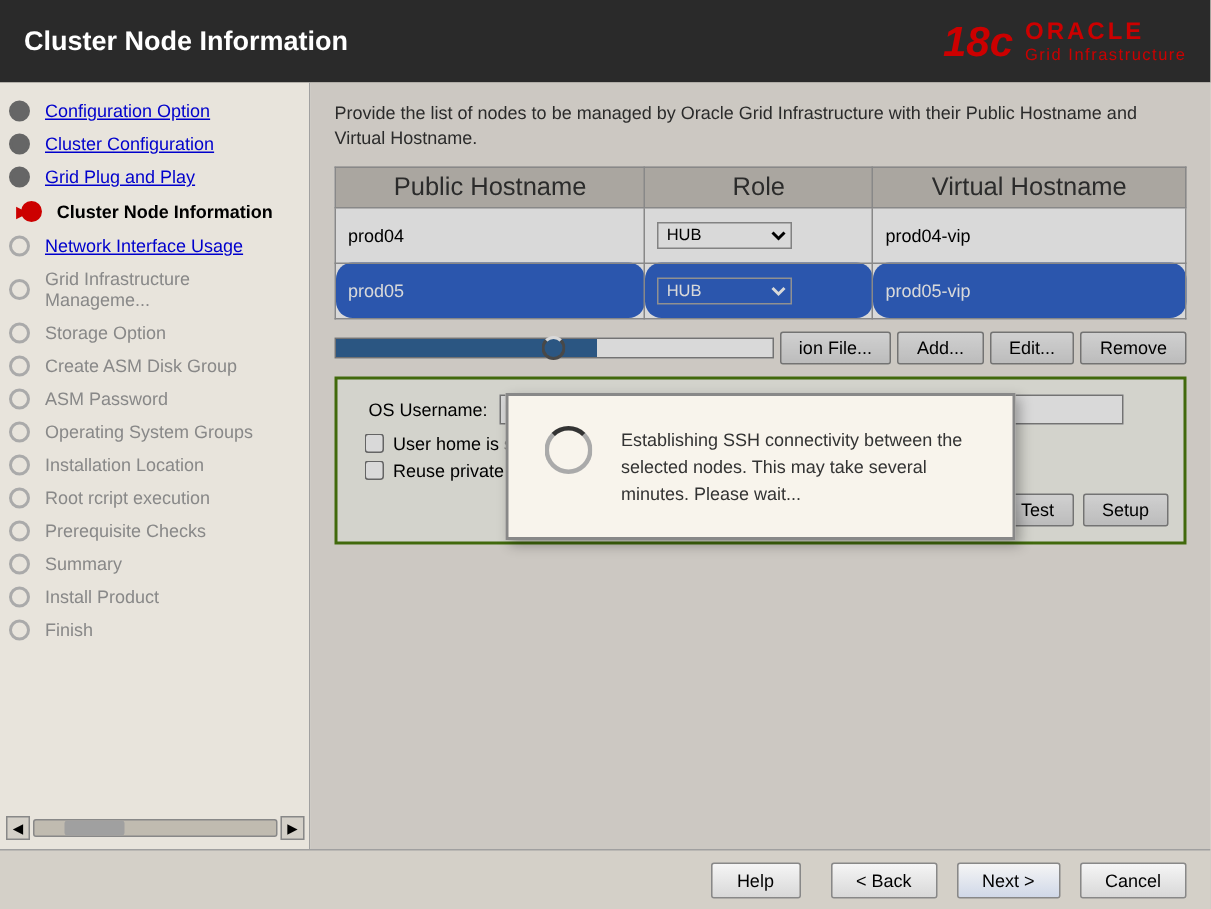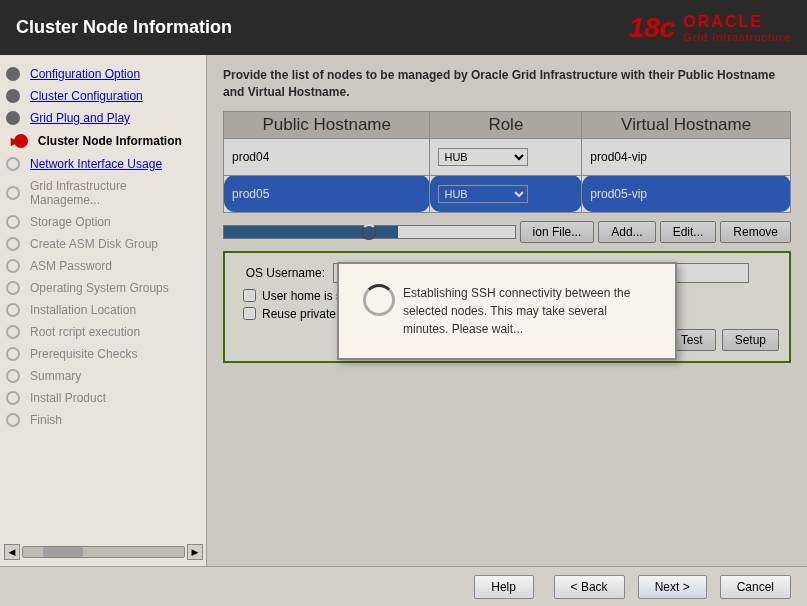--- a/index.html
+++ b/index.html
@@ -120,21 +120,20 @@
       background: #f0ece4;
       padding: 12px 16px;
       position: relative;
       overflow: hidden;
     }
     .content-desc {
       font-size: 12px;
       color: #333;
       margin-bottom: 10px;
       line-height: 1.4;
-      font-weight: bold;
     }
 
     
     .nodes-table {
       width: 100%;
       border-collapse: collapse;
       margin-bottom: 8px;
       background: white;
     }
     .nodes-table th {
@@ -286,21 +285,21 @@
       justify-content: center;
       z-index: 100;
     }
     .modal-box {
       background: #f8f4ec;
       border: 2px solid #888;
       padding: 20px 24px;
       width: 340px;
       display: flex;
       align-items: flex-start;
-      gap: 8px;
+      gap: 19px;
       box-shadow: 3px 3px 8px rgba(0,0,0,0.3);
     }
     .spinner {
       width: 32px;
       height: 32px;
       border: 3px solid #aaa;
       border-top: 3px solid #333;
       border-radius: 50%;
       animation: spin 1s linear infinite;
       flex-shrink: 0;

